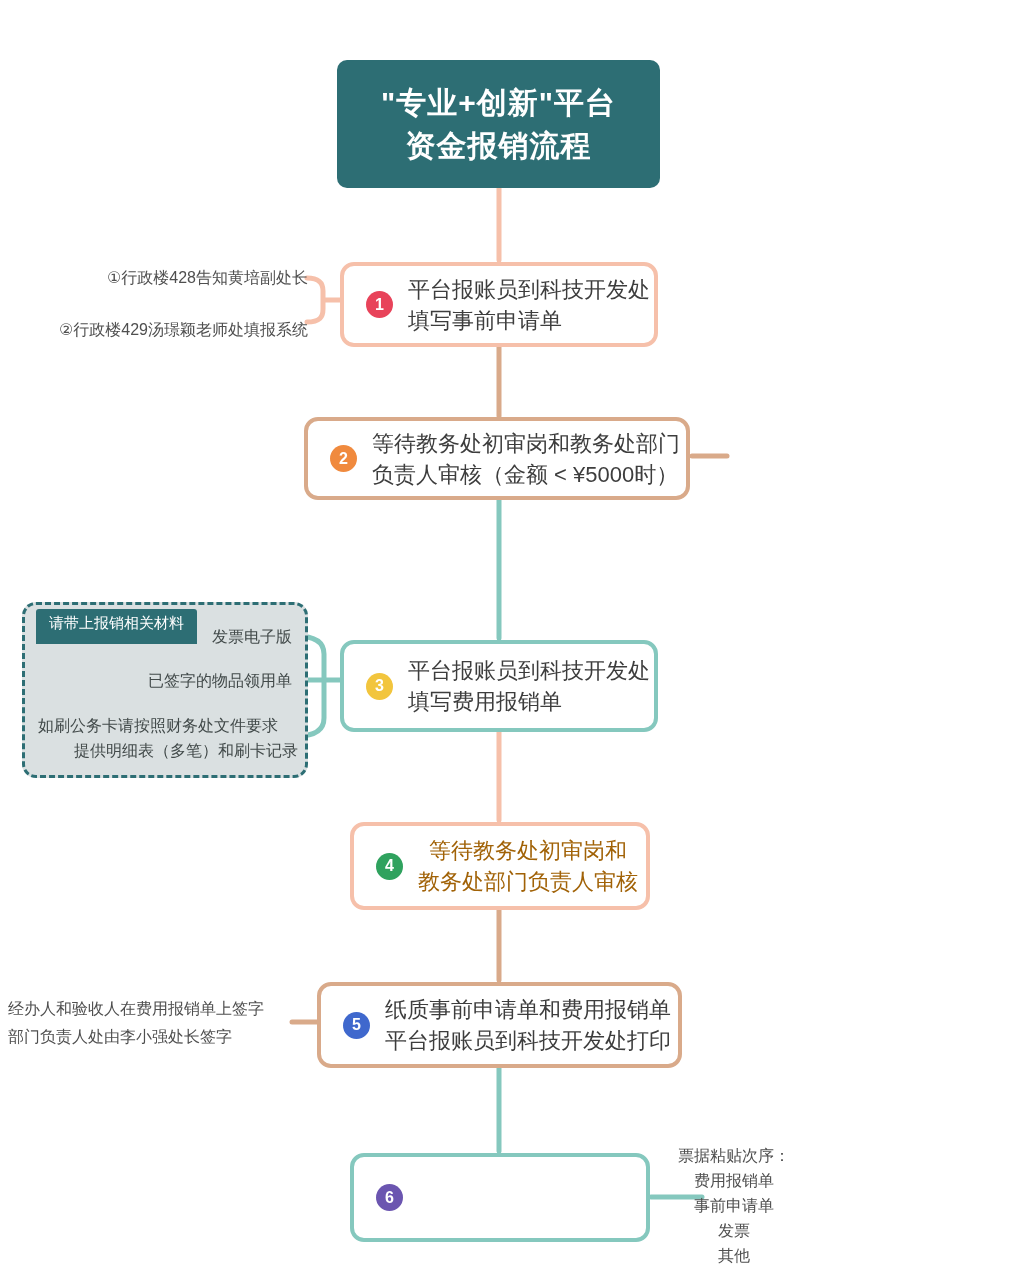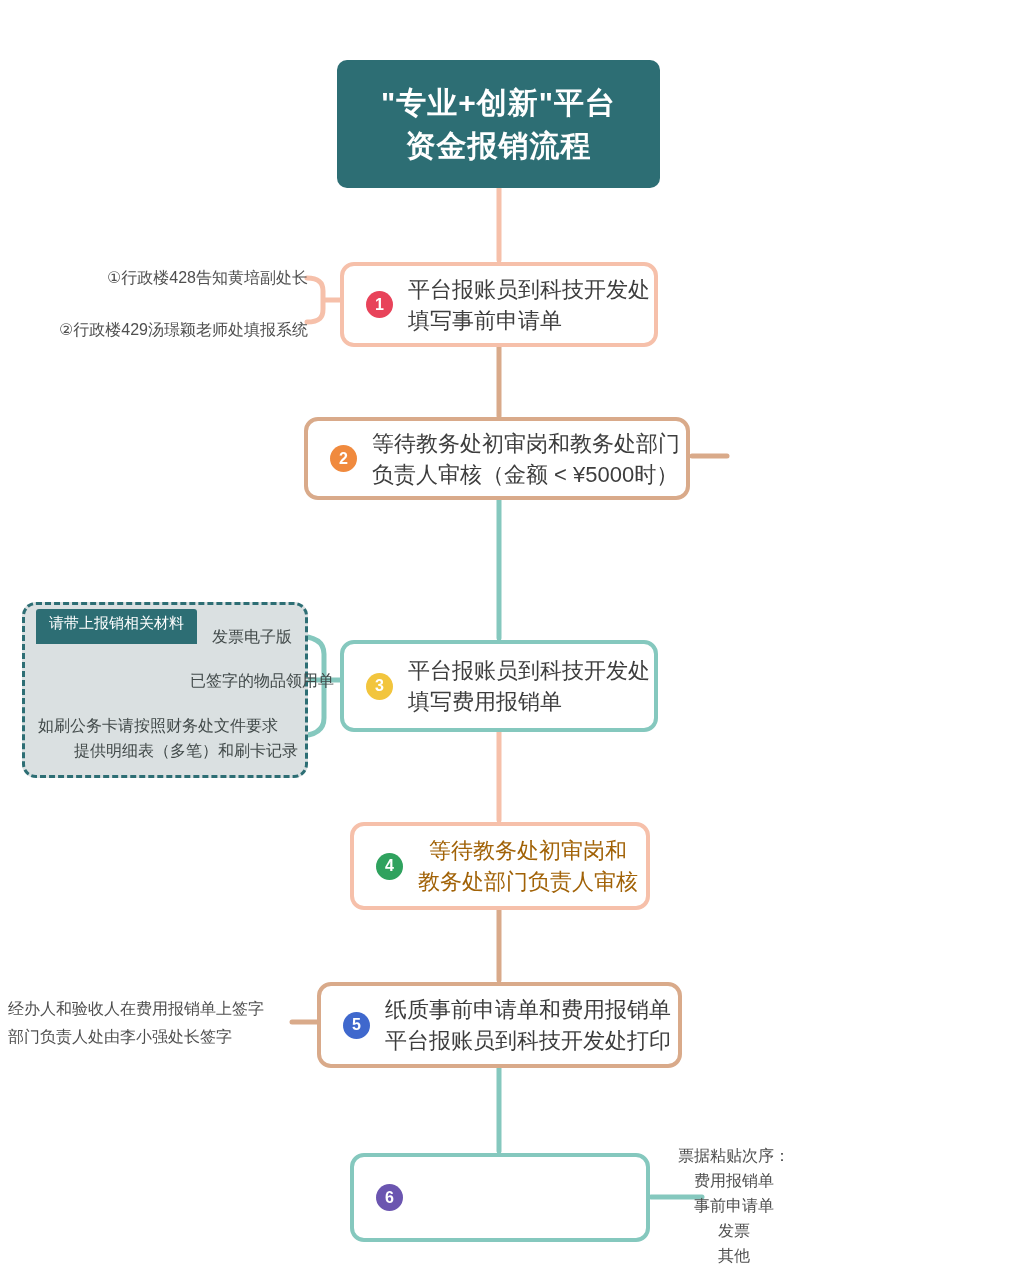--- a/index.html
+++ b/index.html
@@ -84,21 +84,21 @@
     <div class="step-text" style="color: rgb(61, 61, 61);">
       <div>等待教务处初审岗和教务处部门</div>
       <div>负责人审核（金额 &lt; ¥5000时）</div>
     </div>
   </div>
 
 
   <div class="materials-tab" style="background: rgb(45, 110, 116);">请带上报销相关材料</div>
   <div class="materials-box" style="background: rgb(218, 224, 225); border-color: rgb(45, 110, 116);"></div>
   <div class="m-item m-right" style="top:627px;">发票电子版</div>
-  <div class="m-item m-right" style="top:671px;margin-left:42px;">已签字的物品领用单</div>
+  <div class="m-item m-right" style="top:671px;">已签字的物品领用单</div>
   <div class="m-item" style="left:38px;top:716px;">如刷公务卡请按照财务处文件要求</div>
   <div class="m-item" style="left:38px;top:741px;margin-left:36px;">提供明细表（多笔）和刷卡记录</div>
 
   <div class="step-box" style="left: 340px; top: 640px; width: 318px; height: 92px; border-color: rgb(133, 200, 190);">
     <div class="badge" style="background: rgb(242, 197, 61);">3</div>
     <div class="step-text" style="color: rgb(61, 61, 61);">
       <div>平台报账员到科技开发处</div>
       <div>填写费用报销单</div>
     </div>
   </div>

